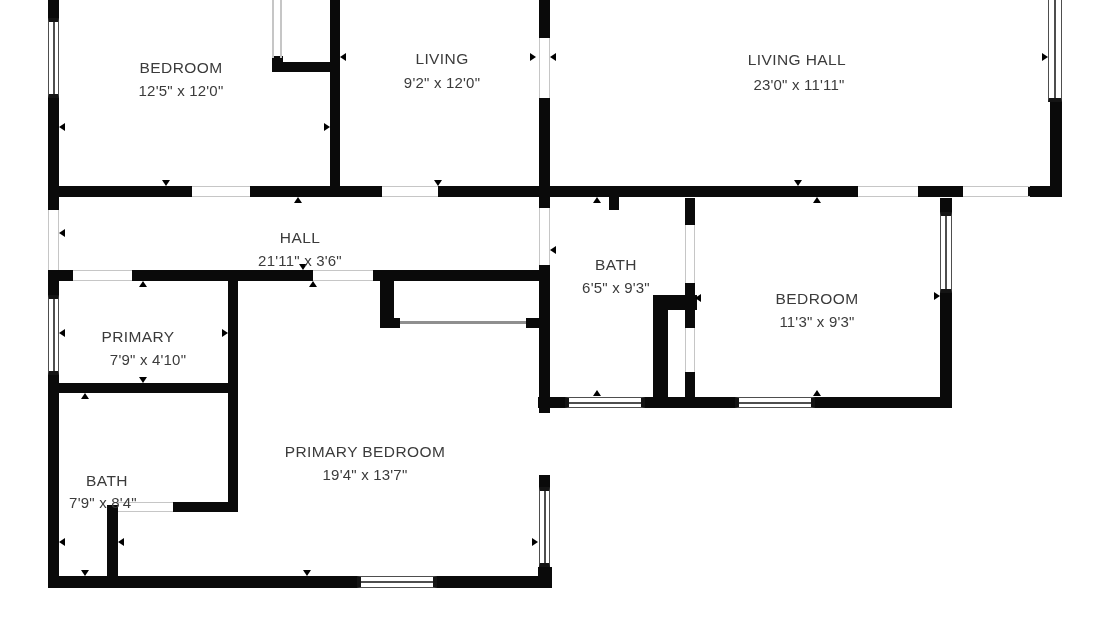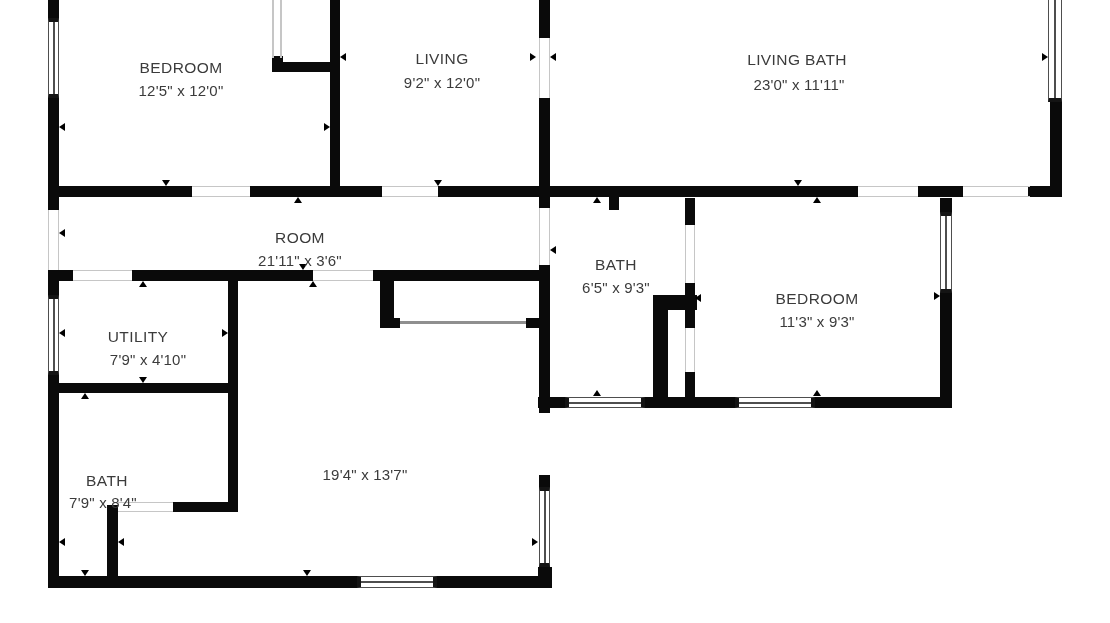--- a/index.html
+++ b/index.html
@@ -151,27 +151,28 @@
   <div class="ar ar-left" style="left:59px;top:538px"></div>
   <div class="ar ar-left" style="left:118px;top:538px"></div>
   <div class="ar ar-down" style="left:81px;top:570px"></div>
   <div class="ar ar-down" style="left:303px;top:570px"></div>
   <div class="ar ar-right" style="left:532px;top:538px"></div>
 
   <div class="lbl nm" style="left:181px;top:68px">BEDROOM</div>
   <div class="lbl dm" style="left:181px;top:90px">12'5" x 12'0"</div>
   <div class="lbl nm" style="left:442px;top:59px">LIVING</div>
   <div class="lbl dm" style="left:442px;top:82px">9'2" x 12'0"</div>
-  <div class="lbl nm" style="left:797px;top:60px">LIVING BATH</div>
+  <div class="lbl nm" style="left:797px;top:60px">LIVING HALL</div>
   <div class="lbl dm" style="left:799px;top:84px">23'0" x 11'11"</div>
-  <div class="lbl nm" style="left:300px;top:238px">ROOM</div>
+  <div class="lbl nm" style="left:300px;top:238px">HALL</div>
   <div class="lbl dm" style="left:300px;top:260px">21'11" x 3'6"</div>
   <div class="lbl nm" style="left:616px;top:265px">BATH</div>
   <div class="lbl dm" style="left:616px;top:287px">6'5" x 9'3"</div>
   <div class="lbl nm" style="left:817px;top:299px">BEDROOM</div>
   <div class="lbl dm" style="left:817px;top:321px">11'3" x 9'3"</div>
-  <div class="lbl nm" style="left:138px;top:337px">UTILITY</div>
+  <div class="lbl nm" style="left:138px;top:337px">PRIMARY</div>
   <div class="lbl dm" style="left:148px;top:359px">7'9" x 4'10"</div>
   <div class="lbl nm" style="left:107px;top:481px">BATH</div>
   <div class="lbl dm" style="left:103px;top:502px">7'9" x 8'4"</div>
+  <div class="lbl nm" style="left:365px;top:452px">PRIMARY BEDROOM</div>
   <div class="lbl dm" style="left:365px;top:474px">19'4" x 13'7"</div>
 
 </div>
 
 </body></html>

